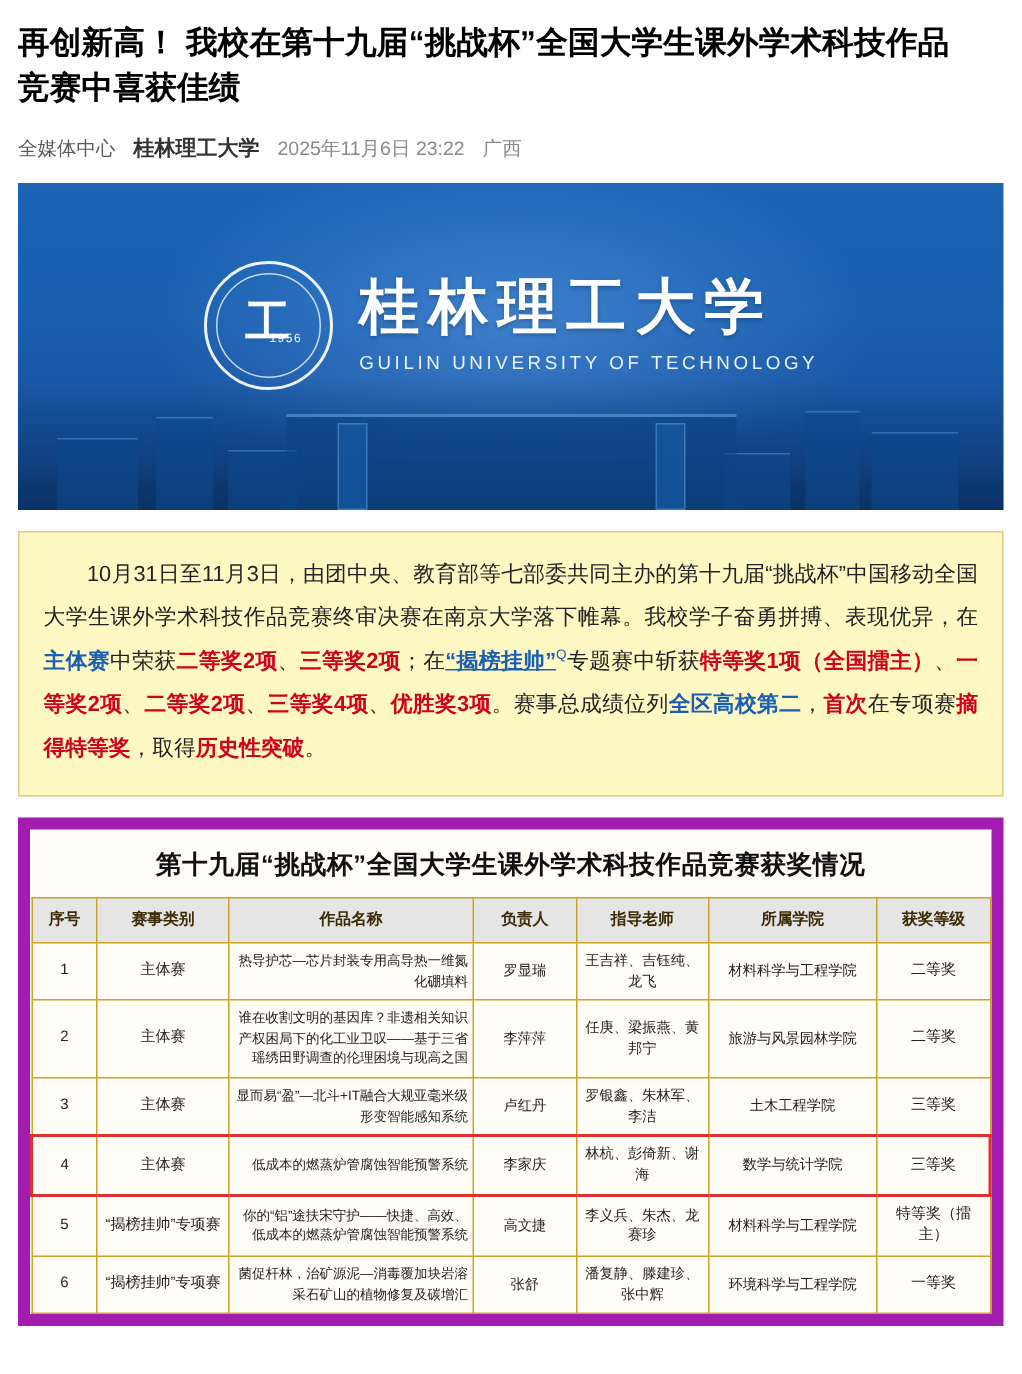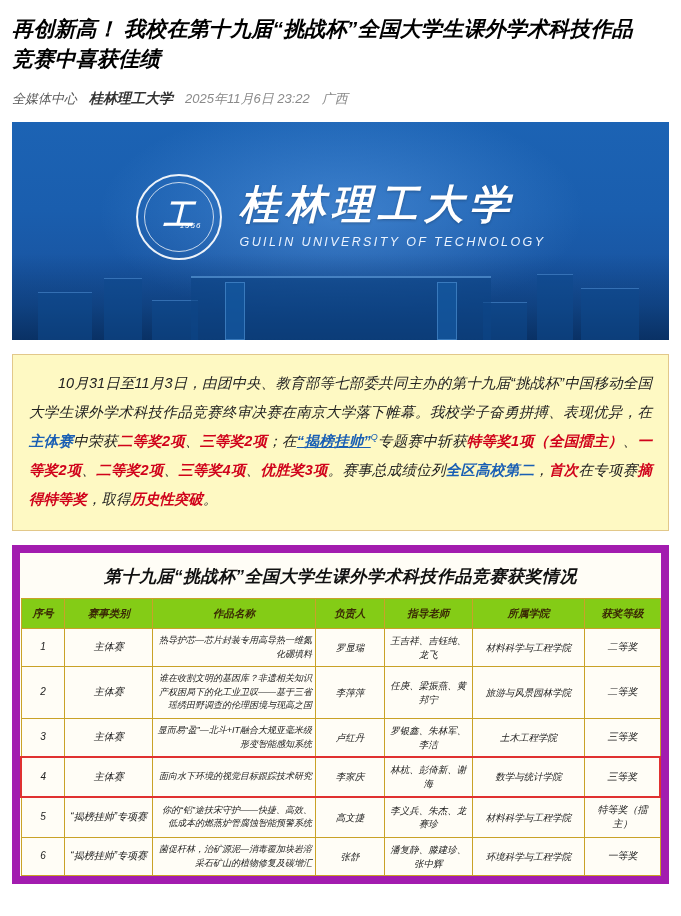--- a/index.html
+++ b/index.html
@@ -4,21 +4,21 @@
 <style>
   * { box-sizing: border-box; }
   html, body { margin: 0; padding: 0; }
   body {
     width: 681px;
     background: #ffffff;
     font-family: "Liberation Sans", sans-serif;
     color: #1a1a1a;
     -webkit-font-smoothing: antialiased;
   }
-  .page { width: 672px; padding: 10px 28px 0 12px; font-style: italic; }
+  .page { width: 672px; padding: 10px 28px 0 12px; }
 
   
   .headline {
     font-size: 21px;
     font-weight: bold;
     line-height: 1.42;
     color: #000;
     letter-spacing: 0.2px;
     margin: 4px 0 0 0;
   }
@@ -141,21 +141,21 @@
   }
   table.award th, table.award td {
     border: 1px solid #c9a227;
     text-align: center;
     vertical-align: middle;
     padding: 5px 3px;
     line-height: 1.45;
     color: #222;
   }
   table.award thead th {
-    background: #84cc16;
+    background: #e5e5e5;
     font-size: 10.5px;
     font-weight: bold;
     padding: 7px 3px;
     color: #3a2a05;
   }
   table.award td.idx { font-size: 10px; }
   table.award td.cat { font-size: 10px; }
   table.award td.work { text-align: right; font-size: 9px; line-height: 1.5; }
   table.award td.lvl { font-size: 10px; }
   tr.highlight td {
@@ -260,21 +260,21 @@
             <td class="cat">主体赛</td>
             <td class="work">显而易“盈”—北斗+IT融合大规亚毫米级形变智能感知系统</td>
             <td>卢红丹</td>
             <td>罗银鑫、朱林军、李洁</td>
             <td>土木工程学院</td>
             <td class="lvl">三等奖</td>
           </tr>
           <tr class="highlight">
             <td class="idx">4</td>
             <td class="cat">主体赛</td>
-            <td class="work">面向水下环境的视觉目标跟踪技术研究</td>
+            <td class="work">低成本的燃蒸炉管腐蚀智能预警系统</td>
             <td>李家庆</td>
             <td>林杭、彭倚新、谢海</td>
             <td>数学与统计学院</td>
             <td class="lvl">三等奖</td>
           </tr>
           <tr>
             <td class="idx">5</td>
             <td class="cat">“揭榜挂帅”专项赛</td>
             <td class="work">你的“铝”途扶宋守护——快捷、高效、低成本的燃蒸炉管腐蚀智能预警系统</td>
             <td>高文捷</td>

